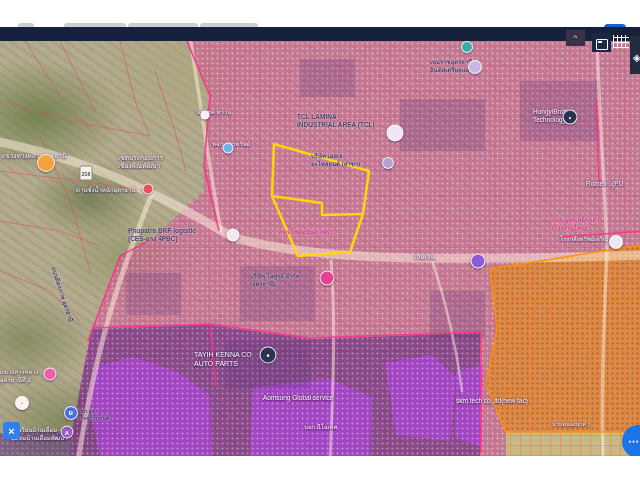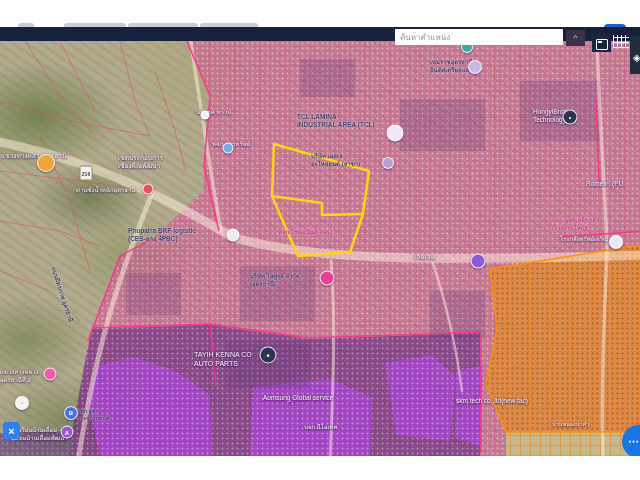--- a/index.html
+++ b/index.html
@@ -243,21 +243,20 @@
         <div class="poi" style="height: 12px; width: 12px; background: rgb(236, 230, 240); font-size: 6px; left: 616px; top: 201px;"></div>
         <div class="poi" style="height: 11px; width: 11px; background: rgb(239, 93, 168); font-size: 6px; left: 50px; top: 333px;"></div>
         <div class="poi" style="height: 12px; width: 12px; background: rgb(247, 244, 238); font-size: 6px; color: rgb(224, 179, 46); left: 22px; top: 362px;">•</div>
         <div class="poi" style="height: 12px; width: 12px; background: rgb(74, 111, 227); font-size: 6px; left: 71px; top: 372px;">B</div>
         <div class="poi" style="height: 11px; width: 11px; background: rgb(155, 89, 208); font-size: 6px; left: 67px; top: 391px;">A</div>
       </div>
     <button id="xbtn">×</button>
     <button id="fab">⋯</button>
   </div>
 
-  <input id="search" placeholder="ค้นหาตำแหน่ง" style="">
   <button id="caret">^</button>
   <button id="ovbtn">
     <span class="ovicon"></span>
   </button>
   <span id="gridicon"></span>
   <button id="layersbtn">
     <span>◈</span>
   </button>
 
   <div id="bottomstrip"></div>

